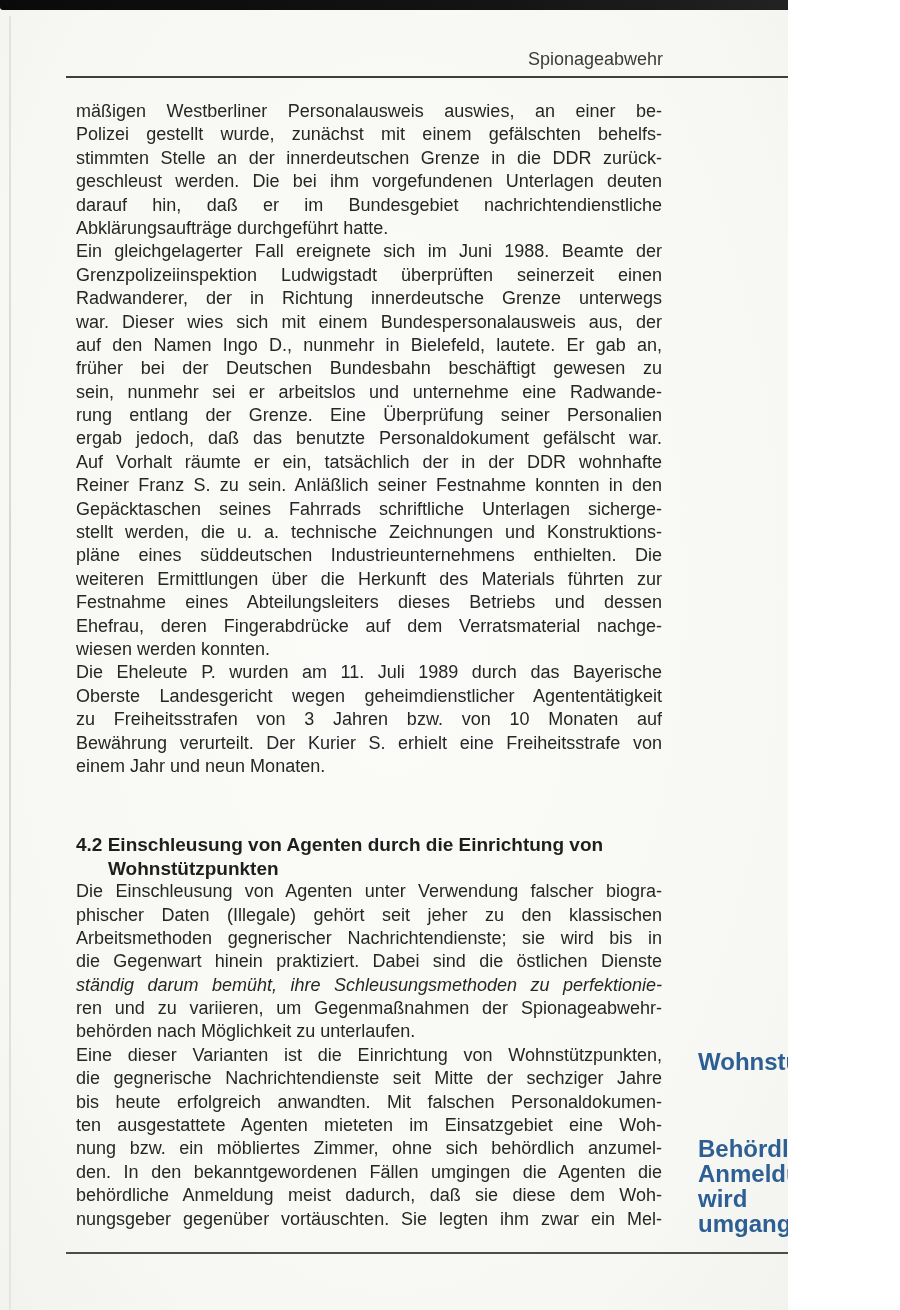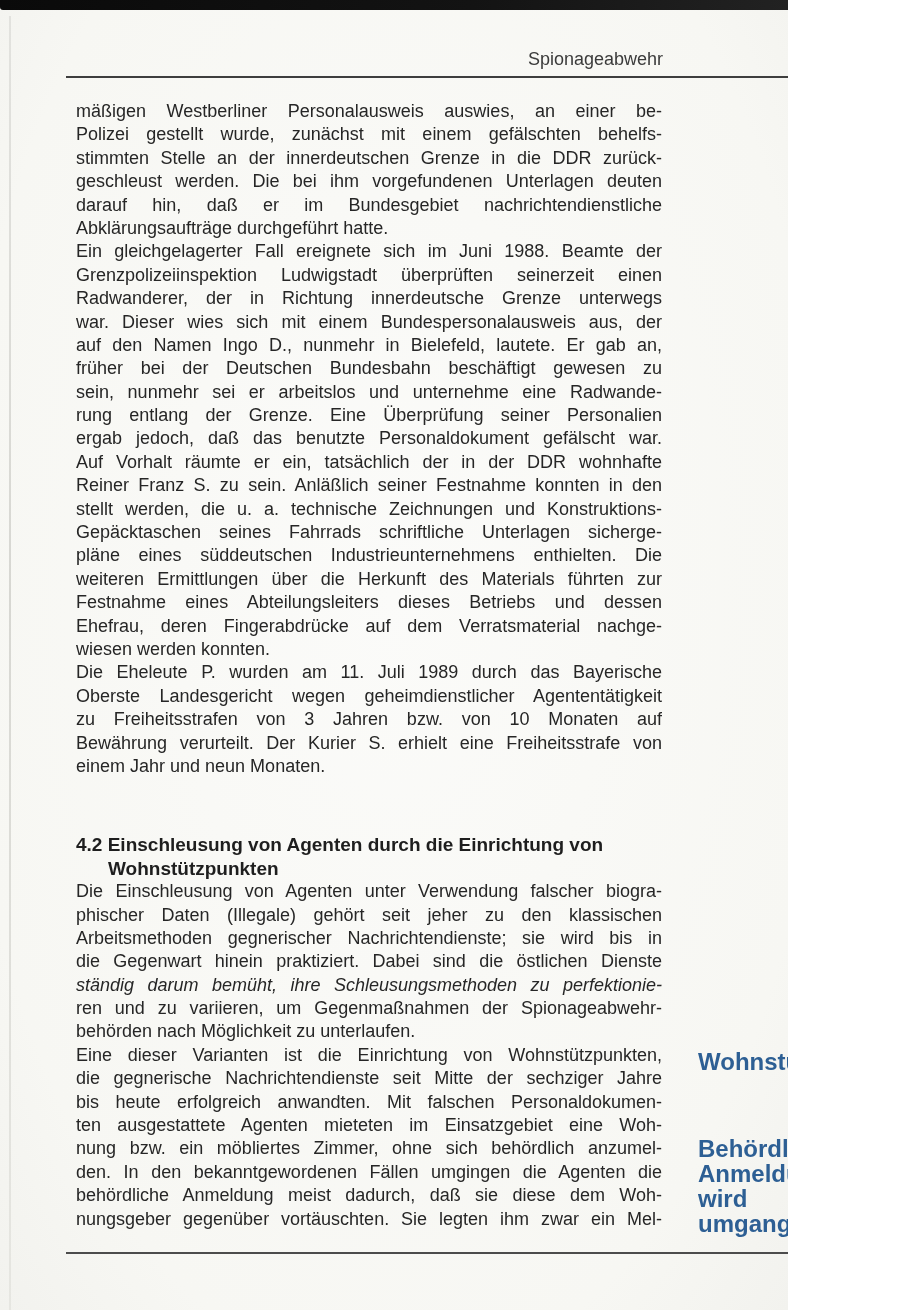--- a/index.html
+++ b/index.html
@@ -84,22 +84,22 @@
         <div class="line">Grenzpolizeiinspektion Ludwigstadt überprüften seinerzeit einen</div>
         <div class="line">Radwanderer, der in Richtung innerdeutsche Grenze unterwegs</div>
         <div class="line">war. Dieser wies sich mit einem Bundespersonalausweis aus, der</div>
         <div class="line">auf den Namen Ingo D., nunmehr in Bielefeld, lautete. Er gab an,</div>
         <div class="line">früher bei der Deutschen Bundesbahn beschäftigt gewesen zu</div>
         <div class="line">sein, nunmehr sei er arbeitslos und unternehme eine Radwande-</div>
         <div class="line">rung entlang der Grenze. Eine Überprüfung seiner Personalien</div>
         <div class="line">ergab jedoch, daß das benutzte Personaldokument gefälscht war.</div>
         <div class="line">Auf Vorhalt räumte er ein, tatsächlich der in der DDR wohnhafte</div>
         <div class="line">Reiner Franz S. zu sein. Anläßlich seiner Festnahme konnten in den</div>
+        <div class="line">Gepäcktaschen seines Fahrrads schriftliche Unterlagen sicherge-</div>
         <div class="line">stellt werden, die u. a. technische Zeichnungen und Konstruktions-</div>
-        <div class="line">Gepäcktaschen seines Fahrrads schriftliche Unterlagen sicherge-</div>
         <div class="line">pläne eines süddeutschen Industrieunternehmens enthielten. Die</div>
         <div class="line">weiteren Ermittlungen über die Herkunft des Materials führten zur</div>
         <div class="line">Festnahme eines Abteilungsleiters dieses Betriebs und dessen</div>
         <div class="line">Ehefrau, deren Fingerabdrücke auf dem Verratsmaterial nachge-</div>
         <div class="line noj">wiesen werden konnten.</div>
       </div>
       <div class="para body">
         <div class="line">Die Eheleute P. wurden am 11. Juli 1989 durch das Bayerische</div>
         <div class="line">Oberste Landesgericht wegen geheimdienstlicher Agententätigkeit</div>
         <div class="line">zu Freiheitsstrafen von 3 Jahren bzw. von 10 Monaten auf</div>

